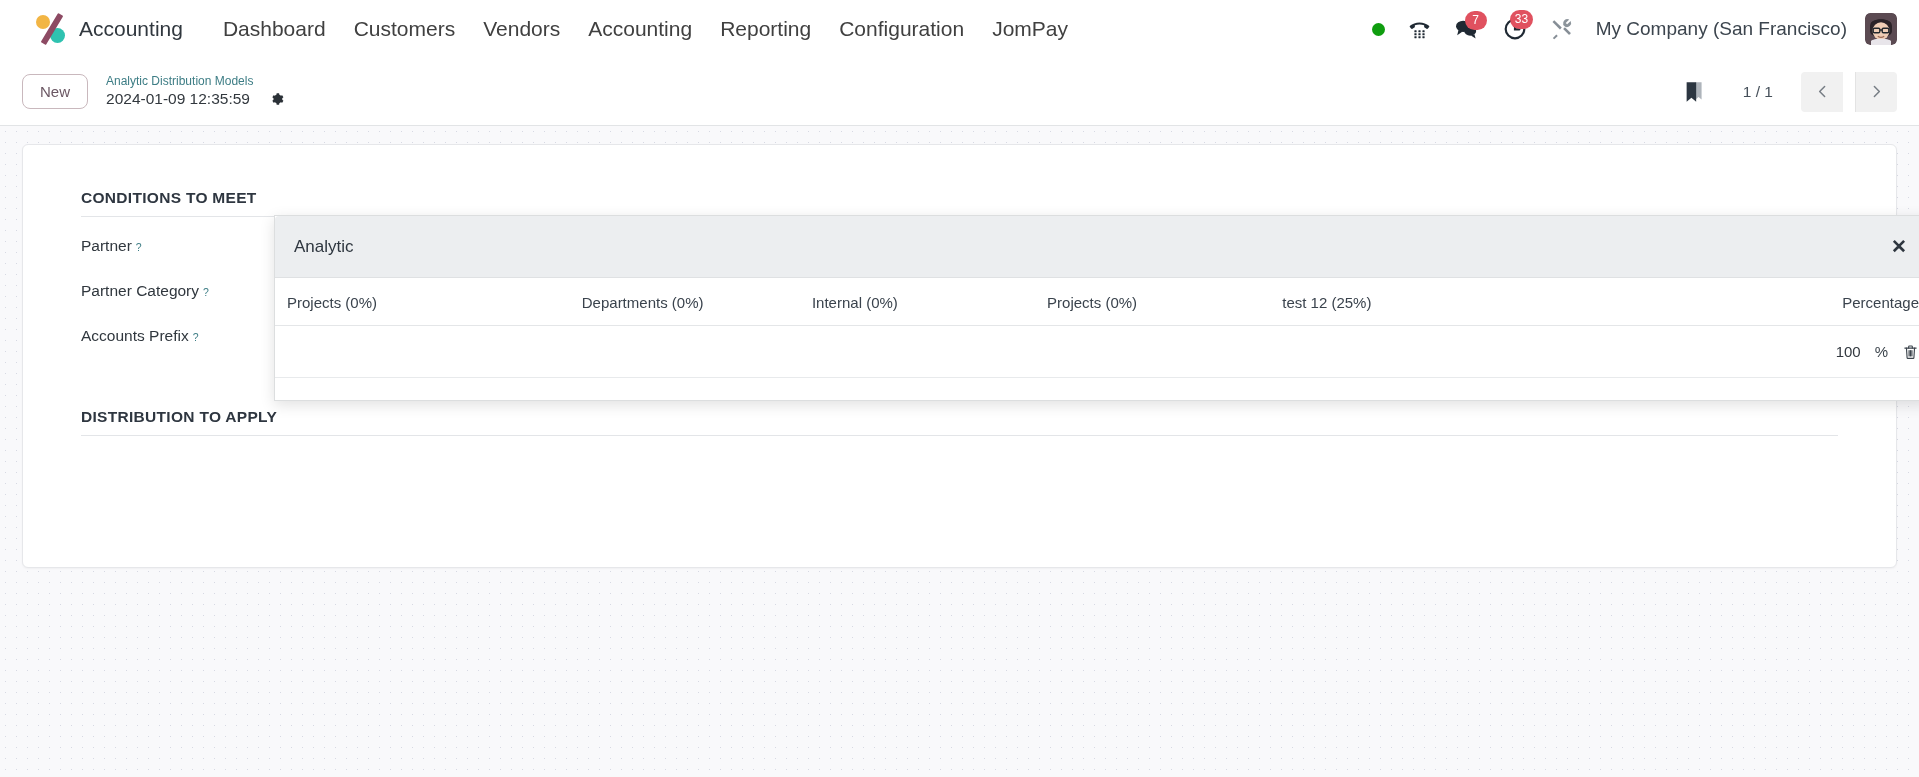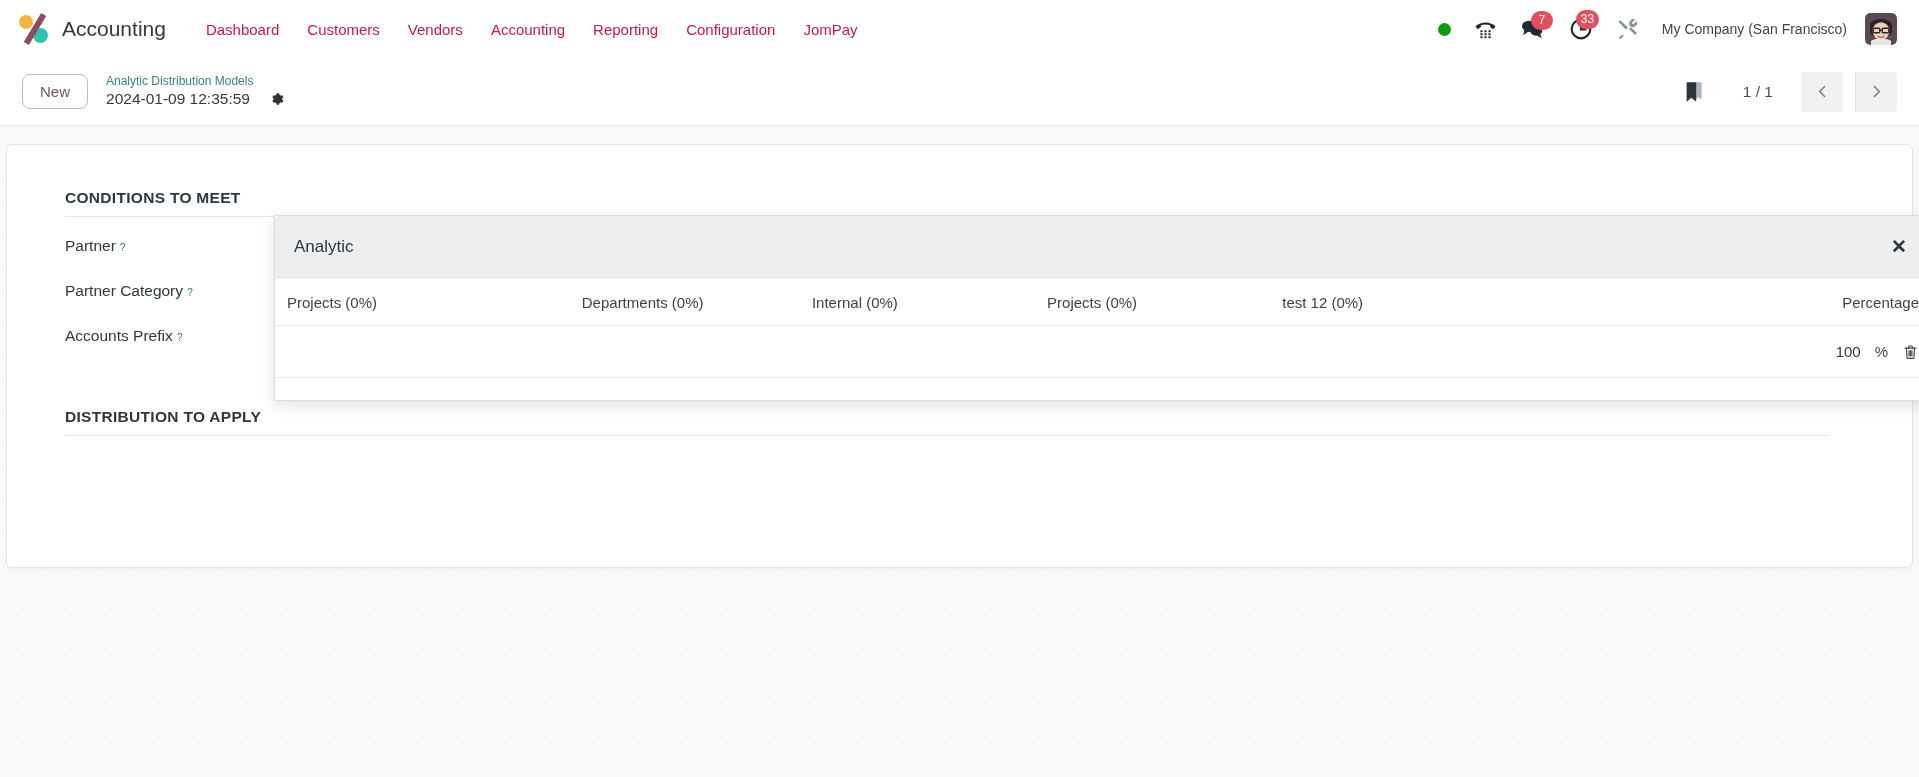--- a/index.html
+++ b/index.html
@@ -11,21 +11,21 @@
     font-family: "Liberation Sans", sans-serif;
     background: #f9f9f9;
   }
 
   
   .navbar {
     height: 58px;
     background: #ffffff;
     display: flex;
     align-items: center;
-    padding: 0 22px 0 18px;
+    padding: 0 22px 0 35px;
     position: relative;
     z-index: 50;
   }
 
   .brand-logo {
     width: 34px; height: 34px;
     position: relative;
     flex: 0 0 auto;
     margin-right: 10px;
   }
@@ -51,22 +51,22 @@
 
   .brand-name {
     font-size: 21px;
     color: #31383f;
     font-weight: 400;
     margin-right: 26px;
     white-space: nowrap;
   }
 
   .nav-item {
-    font-size: 15px;
-    color: #be185d;
+    font-size: 21px;
+    color: #404040;
     padding: 8px 14px;
     border-radius: 3px;
     white-space: nowrap;
     cursor: pointer;
   }
 
   .nav-right {
     margin-left: auto;
     display: flex;
     align-items: center;
@@ -100,21 +100,21 @@
     background: #e0515f;
     color: #fff;
     font-size: 12px;
     line-height: 19px;
     text-align: center;
     font-family: "Liberation Sans", sans-serif;
   }
   .badge.wide { left: 19px; }
 
   .company-name {
-    font-size: 14px;
+    font-size: 19px;
     color: #3c454e;
     padding: 8px 12px;
     white-space: nowrap;
     cursor: pointer;
   }
 
   .avatar {
     width: 32px; height: 32px;
     border-radius: 5px;
     margin-left: 6px;
@@ -199,21 +199,21 @@
   .pager-btn:first-of-type { border-radius: 4px 0 0 4px; }
   .pager-btn:last-of-type  { border-radius: 0 4px 4px 0; border-left: 1px solid #e3e3e3; }
 
   
   .content-area {
     position: relative;
     height: calc(777px - 58px - 69px);
     background: #f9f9fb;
     background-image: radial-gradient(#d7d9e3 0.7px, transparent 0.7px);
     background-size: 11px 11px;
-    padding: 18px 6px;
+    padding: 18px 22px;
     overflow: hidden;
   }
 
   .form-card {
     background: #ffffff;
     border: 1px solid #e6e7ea;
     border-radius: 6px;
     height: 424px;
     box-shadow: 0 1px 2px rgba(0,0,0,0.04);
     padding: 44px 0 0 0;
@@ -516,21 +516,21 @@
           <col style="width:14.2%">
           <col style="width:14.2%">
           <col style="width:25.7%">
         </colgroup>
         <thead>
           <tr>
             <th>Projects (0%)</th>
             <th>Departments (0%)</th>
             <th>Internal (0%)</th>
             <th>Projects (0%)</th>
-            <th>test 12 (0%)</th>
+            <th>test 12 (25%)</th>
             <th class="num">Percentage</th>
           </tr>
         </thead>
         <tbody>
           <tr>
             <td></td>
             <td></td>
             <td></td>
             <td></td>
             <td></td>

